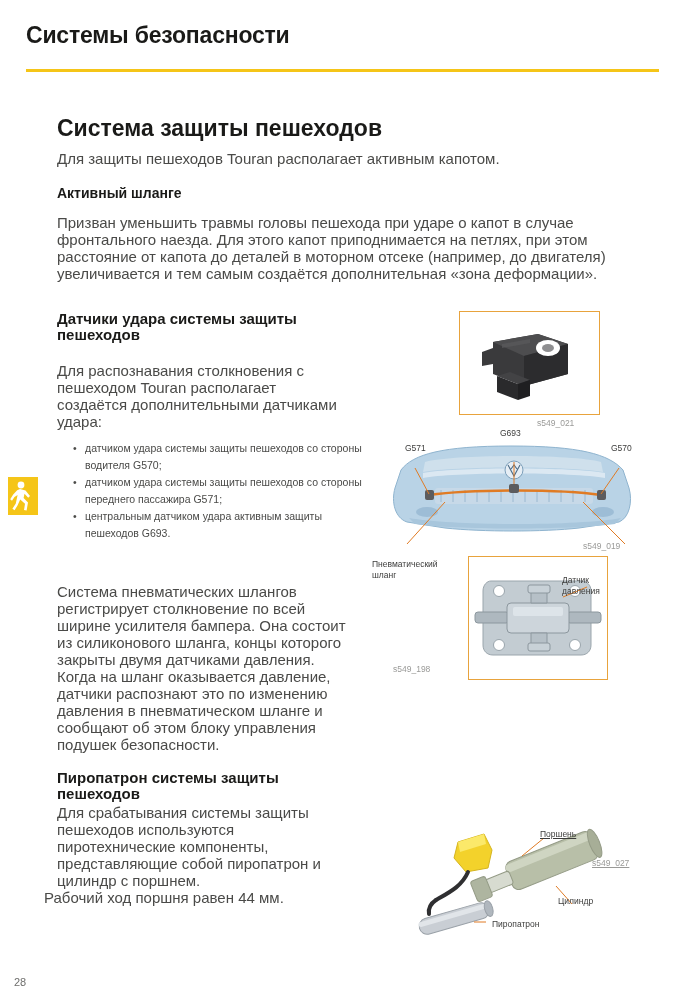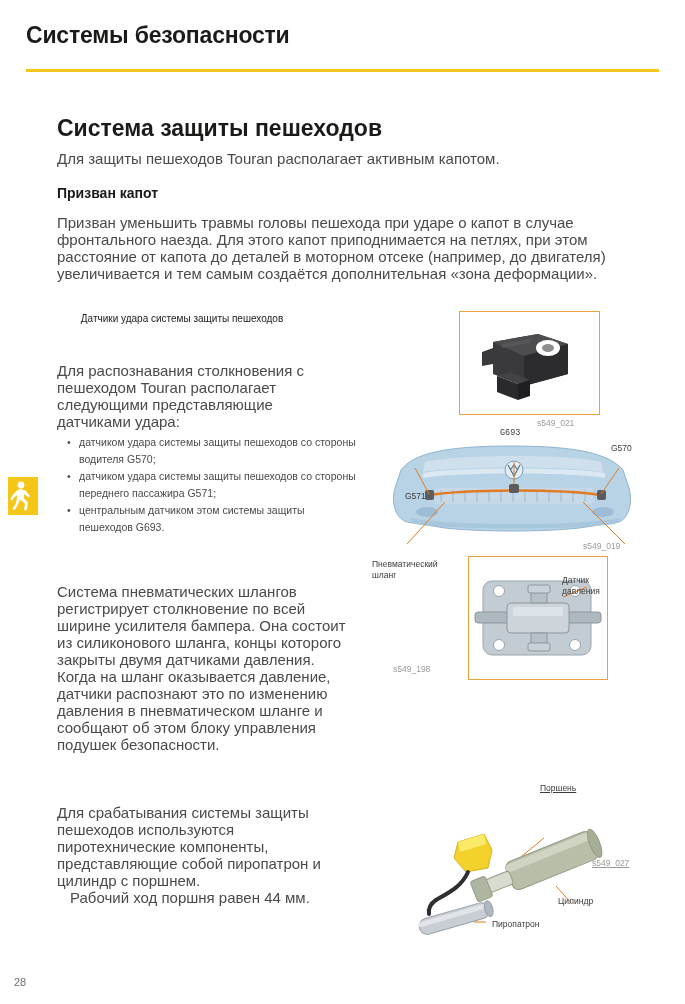--- a/index.html
+++ b/index.html
@@ -48,41 +48,40 @@
     color: #1a1a18;
   }
   .h3 {
     position: absolute;
     font-size: 14px;
     font-weight: bold;
     color: #1a1a18;
   }
   .h4 {
     position: absolute;
-    font-size: 10px;
-    font-weight: normal;
+    font-size: 15px;
+    font-weight: bold;
     color: #1a1a18;
     line-height: 16px;
-    text-align: center;
   }
   .body-text {
     position: absolute;
     font-size: 15px;
     line-height: 17px;
     color: #4a4a48;
   }
   .lbl {
     position: absolute;
     font-size: 8.5px;
     color: #3c3c3b;
     line-height: 11px;
   }
   ul.bullets {
     position: absolute;
-    margin: 9px;
+    margin: 15px;
     padding: 0;
     list-style: none;
     font-size: 10.5px;
     line-height: 17px;
     color: #4a4a48;
   }
   ul.bullets li {
     position: relative;
     padding-left: 13px;
     margin-bottom: 0px;
@@ -140,41 +139,42 @@
 
 <div class="page">
 
   <div class="page-title">Системы безопасности</div>
   <div class="header-rule"></div>
 
   <div class="h2" style="left:57px; top:115px;">Система защиты пешеходов</div>
 
   <div class="body-text" style="left:57px; top:150px; width:560px;">Для защиты пешеходов Touran располагает активным капотом.</div>
 
-  <div class="h3" style="left:57px; top:185px;">Призван капот</div>
+  <div class="h3" style="left:57px; top:185px;">Активный шланге</div>
 
   <div class="body-text" style="left:57px; top:214px; width:575px;">Призван уменьшить травмы головы пешехода при ударе о капот в случае фронтального наезда. Для этого капот приподнимается на петлях, при этом расстояние от капота до деталей в моторном отсеке (например, до двигателя) увеличивается и тем самым создаётся дополнительная «зона деформации».</div>
 
   <div class="h4" style="left:57px; top:311px; width:250px;">Датчики удара системы защиты пешеходов</div>
 
-  <div class="body-text" style="left:57px; top:362px; width:282px;">Для распознавания столкновения с пешеходом Touran располагает следующими представляющие датчиками удара:</div>
+  <div class="body-text" style="left:57px; top:362px; width:282px;">Для распознавания столкновения с пешеходом Touran располагает создаётся дополнительными датчиками удара:</div>
 
   <ul class="bullets" style="left:57px; top:425px; width:290px;">
     <li>датчиком удара системы защиты пешеходов со стороны водителя G570;</li>
     <li>датчиком удара системы защиты пешеходов со стороны переднего пассажира G571;</li>
-    <li>центральным датчиком этом системы защиты пешеходов G693.</li>
+    <li>центральным датчиком удара активным защиты пешеходов G693.</li>
   </ul>
 
 
   <div class="body-text" style="left:57px; top:583px; width:295px;">Система пневматических шлангов регистрирует столкновение по всей ширине усилителя бампера. Она состоит из силиконового шланга, концы которого закрыты двумя датчиками давления. Когда на шланг оказывается давление, датчики распознают это по изменению давления в пневматическом шланге и сообщают об этом блоку управления подушек безопасности.</div>
 
+  <div class="h4" style="left:57px; top:770px; width:300px;">Пиропатрон системы защиты пешеходов</div>
 
   <div class="body-text" style="left:57px; top:804px; width:280px;">Для срабатывания системы защиты пешеходов используются пиротехнические компоненты, представляющие собой пиропатрон и цилиндр с поршнем.</div>
 
-  <div class="body-text" style="left:70px; top:889px; width:280px;">Рабочий ход поршня равен 44 мм.</div>
+  <div class="body-text" style="left:44px; top:889px; width:280px;">Рабочий ход поршня равен 44 мм.</div>
 
   <div class="side-picto">
     <svg width="30" height="38" viewBox="0 0 30 38">
       <g fill="#ffffff">
         <circle cx="13" cy="8" r="3.4"></circle>
         <path d="M12 12 L17.5 13.5 L22 19 L20.2 20.8 L16.5 16.8 L15.6 21 L20 25.5 L18.6 33.5 L16 33.1 L17 26.8 L12.2 22.5 L9.5 28.5 L6.6 33.2 L4.4 31.8 L7.8 26.5 L9.6 18 L6.5 20 L4 23.8 L2.2 22.3 L5.2 17.5 L9.2 13.2 Z"></path>
       </g>
     </svg>
   </div>
 
@@ -240,22 +240,22 @@
       <ellipse cx="220" cy="80" rx="11" ry="5" fill="#9dbdd6"></ellipse>
 
       <line x1="46" y1="62" x2="32" y2="36" stroke="#e07b24" stroke-width="1"></line>
       <line x1="131" y1="52" x2="131" y2="30" stroke="#e07b24" stroke-width="1"></line>
       <line x1="218" y1="62" x2="236" y2="36" stroke="#e07b24" stroke-width="1"></line>
 
       <line x1="62" y1="70" x2="24" y2="112" stroke="#e07b24" stroke-width="1"></line>
       <line x1="200" y1="70" x2="242" y2="112" stroke="#e07b24" stroke-width="1"></line>
     </svg>
   </div>
-  <div class="lbl" style="left:405px; top:443px;margin-top:48px;">G571</div>
-  <div class="lbl" style="left:500px; top:428px;font-family:Liberation Mono, monospace;">G693</div>
+  <div class="lbl" style="left:405px; top:443px;">G571</div>
+  <div class="lbl" style="left:500px; top:428px;">G693</div>
   <div class="lbl" style="left:611px; top:443px;">G570</div>
   <div class="caption" style="left:583px; top:541px;">s549_019</div>
 
   <div class="lbl" style="left:372px; top:559px; width:90px; white-space:pre-line;">Пневматический
 шланг</div>
 
   <div class="fig-frame" style="left:468px; top:556px; width:140px; height:124px;">
     <svg width="138" height="122" viewBox="0 0 138 122">
 
       <path d="M22 24 C18 24 14 28 14 34 L14 88 C14 94 18 98 24 98 L112 98 C118 98 122 94 122 88 L122 34 C122 28 118 24 112 24 Z" fill="#c3ccd2" stroke="#9aa5ac" stroke-width="1"></path>
@@ -307,20 +307,20 @@
       <path d="M62 42 L88 34 L90 44 L64 52 Z" fill="#fbe96a"></path>
 
       <path d="M72 72 C66 86 54 92 40 100" stroke="#2f2f31" stroke-width="4" fill="none" stroke-linecap="round"></path>
       <path d="M40 100 C34 104 32 108 33 114" stroke="#2f2f31" stroke-width="4" fill="none" stroke-linecap="round"></path>
 
       <line x1="148" y1="38" x2="126" y2="56" stroke="#e07b24" stroke-width="1"></line>
       <line x1="176" y1="104" x2="160" y2="86" stroke="#e07b24" stroke-width="1"></line>
       <line x1="90" y1="122" x2="78" y2="122" stroke="#e07b24" stroke-width="1"></line>
     </svg>
   </div>
-  <div class="lbl" style="left:540px; top:783px;text-decoration:underline;">Поршень</div>
+  <div class="lbl" style="left:540px; top:829px;text-decoration:underline;">Поршень</div>
   <div class="lbl" style="left:558px; top:896px;">Цилиндр</div>
   <div class="lbl" style="left:492px; top:919px;">Пиропатрон</div>
   <div class="caption" style="left:592px; top:858px;text-decoration:underline;">s549_027</div>
 
   <div class="page-num">28</div>
 
 </div>
 
 </body></html>

